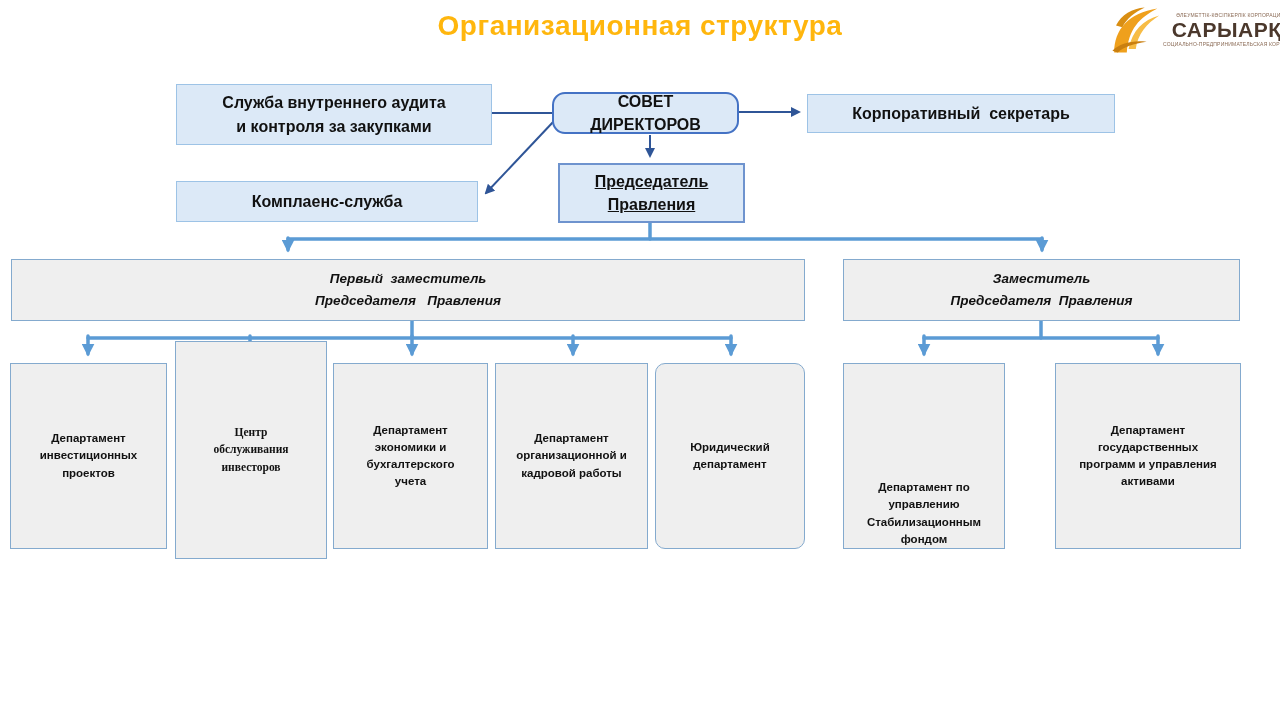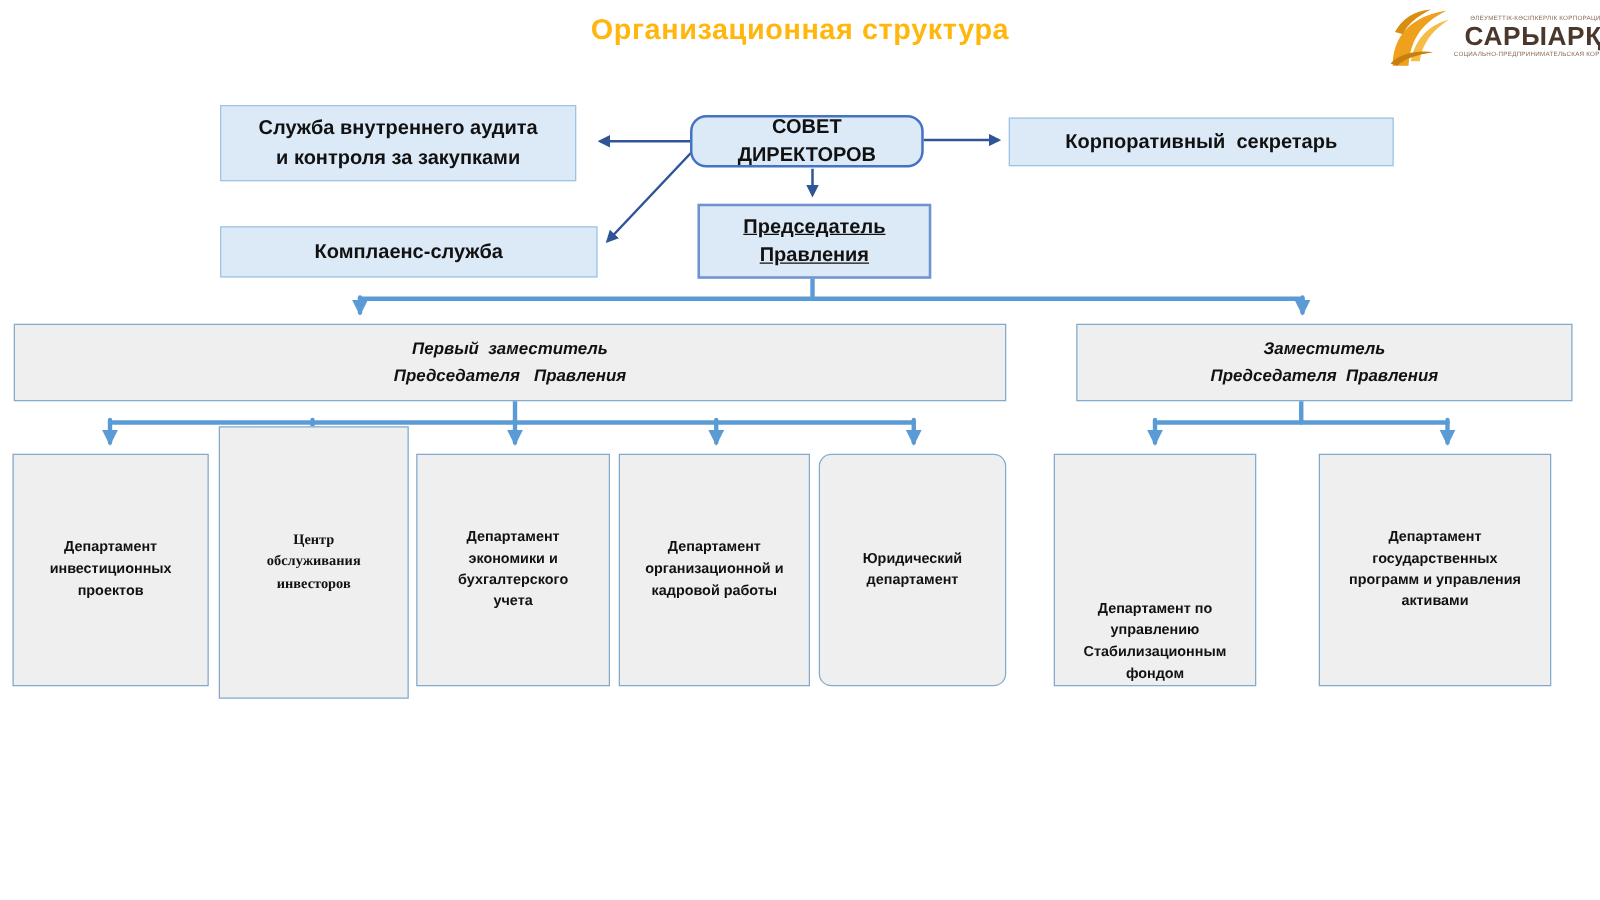--- a/index.html
+++ b/index.html
@@ -21,21 +21,21 @@
   body{
     font-family:"Liberation Sans","DejaVu Sans",sans-serif;
     background:#ffffff;
     position:relative;
     overflow:hidden;
   }
   .slide{position:absolute;inset:0;width:1280px;height:720px;background:#fff;}
   .title{
     position:absolute;left:0;top:10px;width:1280px;
     text-align:center;
-    font-size:23px;font-weight:bold;
+    font-size:28px;font-weight:bold;
     color:var(--title-orange);
     letter-spacing:0.5px;
   }
   
   .logo{
     position:absolute;right:8px;top:4px;width:165px;height:52px;
     display:flex;align-items:center;gap:2px;
   }
   .logo svg{flex:0 0 auto;}
   .logo-text{display:flex;flex-direction:column;align-items:center;line-height:1.1;}
@@ -113,21 +113,21 @@
     <line x1="412" y1="336" x2="412" y2="354" class="wire-blue" marker-end="url(#arrBlue)"></line>
     <line x1="573" y1="336" x2="573" y2="354" class="wire-blue" marker-end="url(#arrBlue)"></line>
     <line x1="731" y1="336" x2="731" y2="354" class="wire-blue" marker-end="url(#arrBlue)"></line>
 
     <line x1="1041" y1="321" x2="1041" y2="338" class="wire-blue"></line>
     <line x1="924" y1="338" x2="1158" y2="338" class="wire-blue"></line>
     <line x1="924" y1="336" x2="924" y2="354" class="wire-blue" marker-end="url(#arrBlue)"></line>
     <line x1="1158" y1="336" x2="1158" y2="354" class="wire-blue" marker-end="url(#arrBlue)"></line>
   </svg>
 
-  <div class="node blue lvl1" style="left:176px;top:84px;width:285px;height:61px;">
+  <div class="node blue lvl1" style="left:176px;top:84px;width:316px;height:61px;">
     <span class="lbl">Служба внутреннего аудита
 и контроля за закупками</span>
   </div>
   <div class="node blue board lvl1" style="left:552px;top:92px;width:187px;height:42px;">
     <span class="lbl">СОВЕТ
 ДИРЕКТОРОВ</span>
   </div>
   <div class="node blue lvl1" style="left:807px;top:94px;width:308px;height:39px;">
     <span class="lbl">Корпоративный  секретарь</span>
   </div>
@@ -136,21 +136,21 @@
   </div>
   <div class="node blue chairman lvl1" style="left:558px;top:163px;width:187px;height:60px;">
     <span class="lbl">Председатель
 Правления</span>
   </div>
 
   <div class="node gray lvl2" style="left:11px;top:259px;width:794px;height:62px;">
     <span class="lbl">Первый  заместитель
 Председателя   Правления</span>
   </div>
-  <div class="node gray lvl2" style="left:843px;top:259px;width:397px;height:62px;margin-left:18px;">
+  <div class="node gray lvl2" style="left:843px;top:259px;width:397px;height:62px;">
     <span class="lbl">Заместитель
 Председателя  Правления</span>
   </div>
 
   <div class="node gray lvl3" style="left:10px;top:363px;width:157px;height:186px;">
     <span class="lbl">Департамент
 инвестиционных
 проектов</span>
   </div>
   <div class="node gray lvl3" style="left:175px;top:341px;width:152px;height:218px;font-family:Liberation Serif, serif;">

